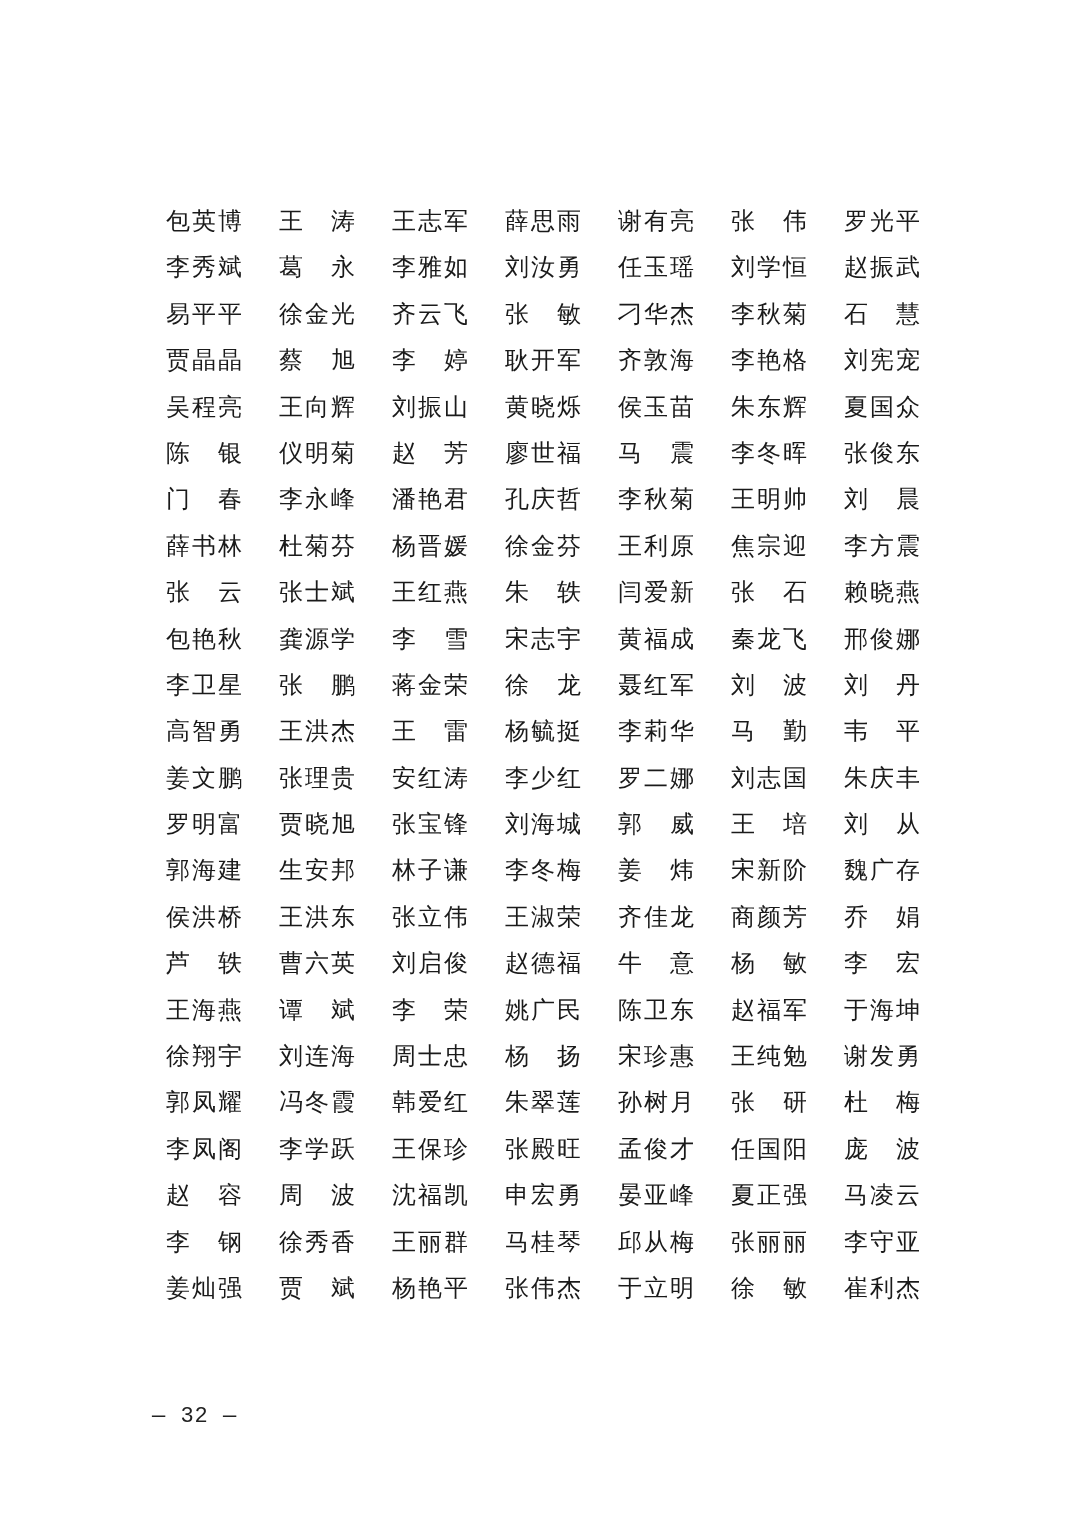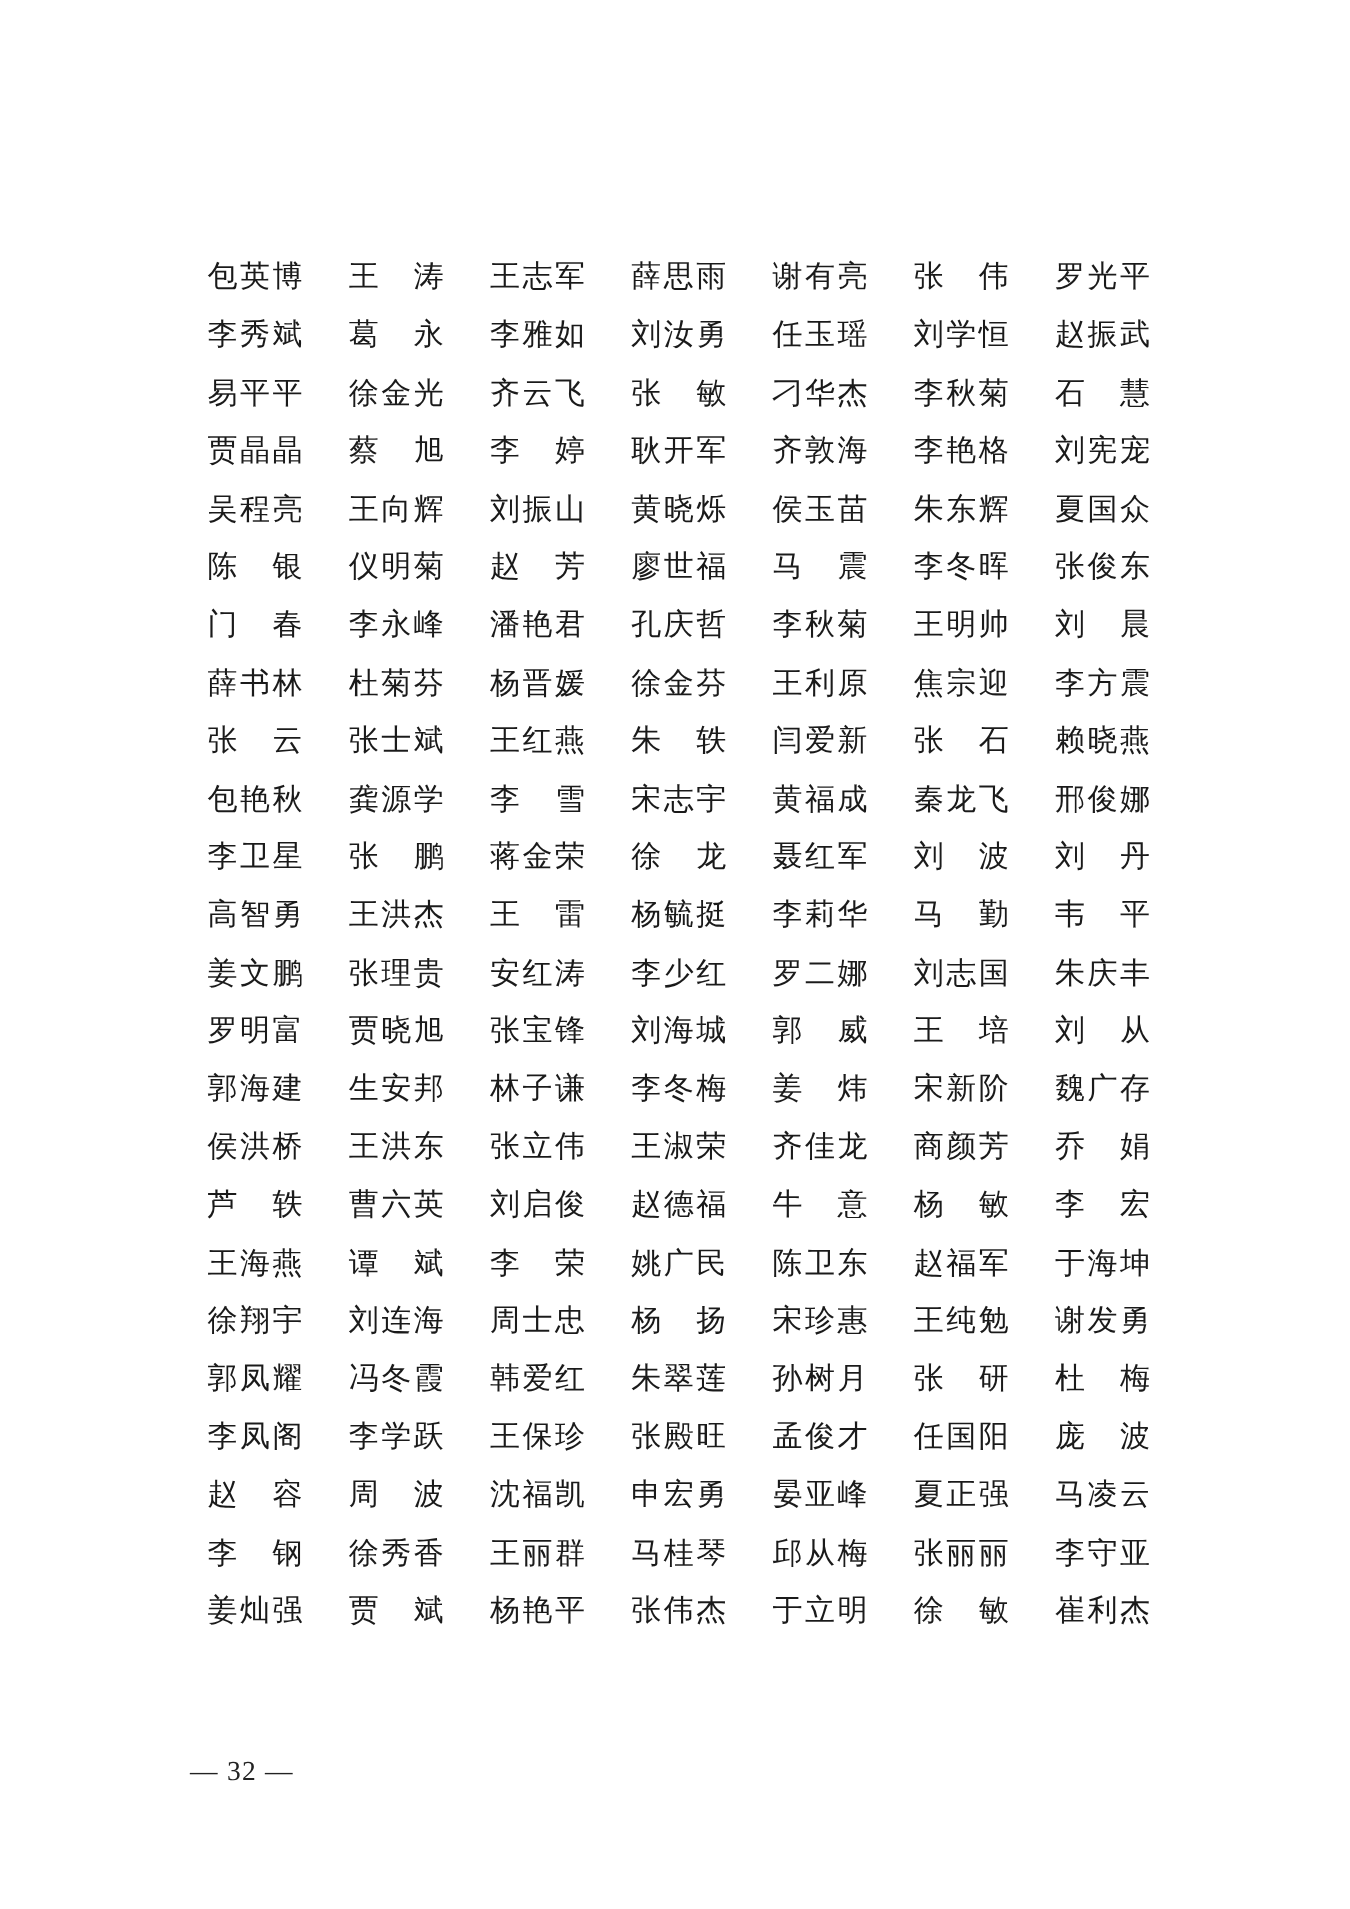--- a/index.html
+++ b/index.html
@@ -39,21 +39,21 @@
       display: flex;
       justify-content: space-between;
       letter-spacing: 0;
       white-space: nowrap;
     }
     .page-number {
       position: absolute;
       left: 152px;
       top: 1404px;
       font-size: 22px;
-      font-family: Liberation Serif, serif;
+      font-family: Liberation Mono, monospace;
       color: #222;
       letter-spacing: 1px;
     }
   </style>
 </head>
 <body>
 
 <div class="page">
   <div class="name-grid" id="name-grid">
       <div class="name-cell">

